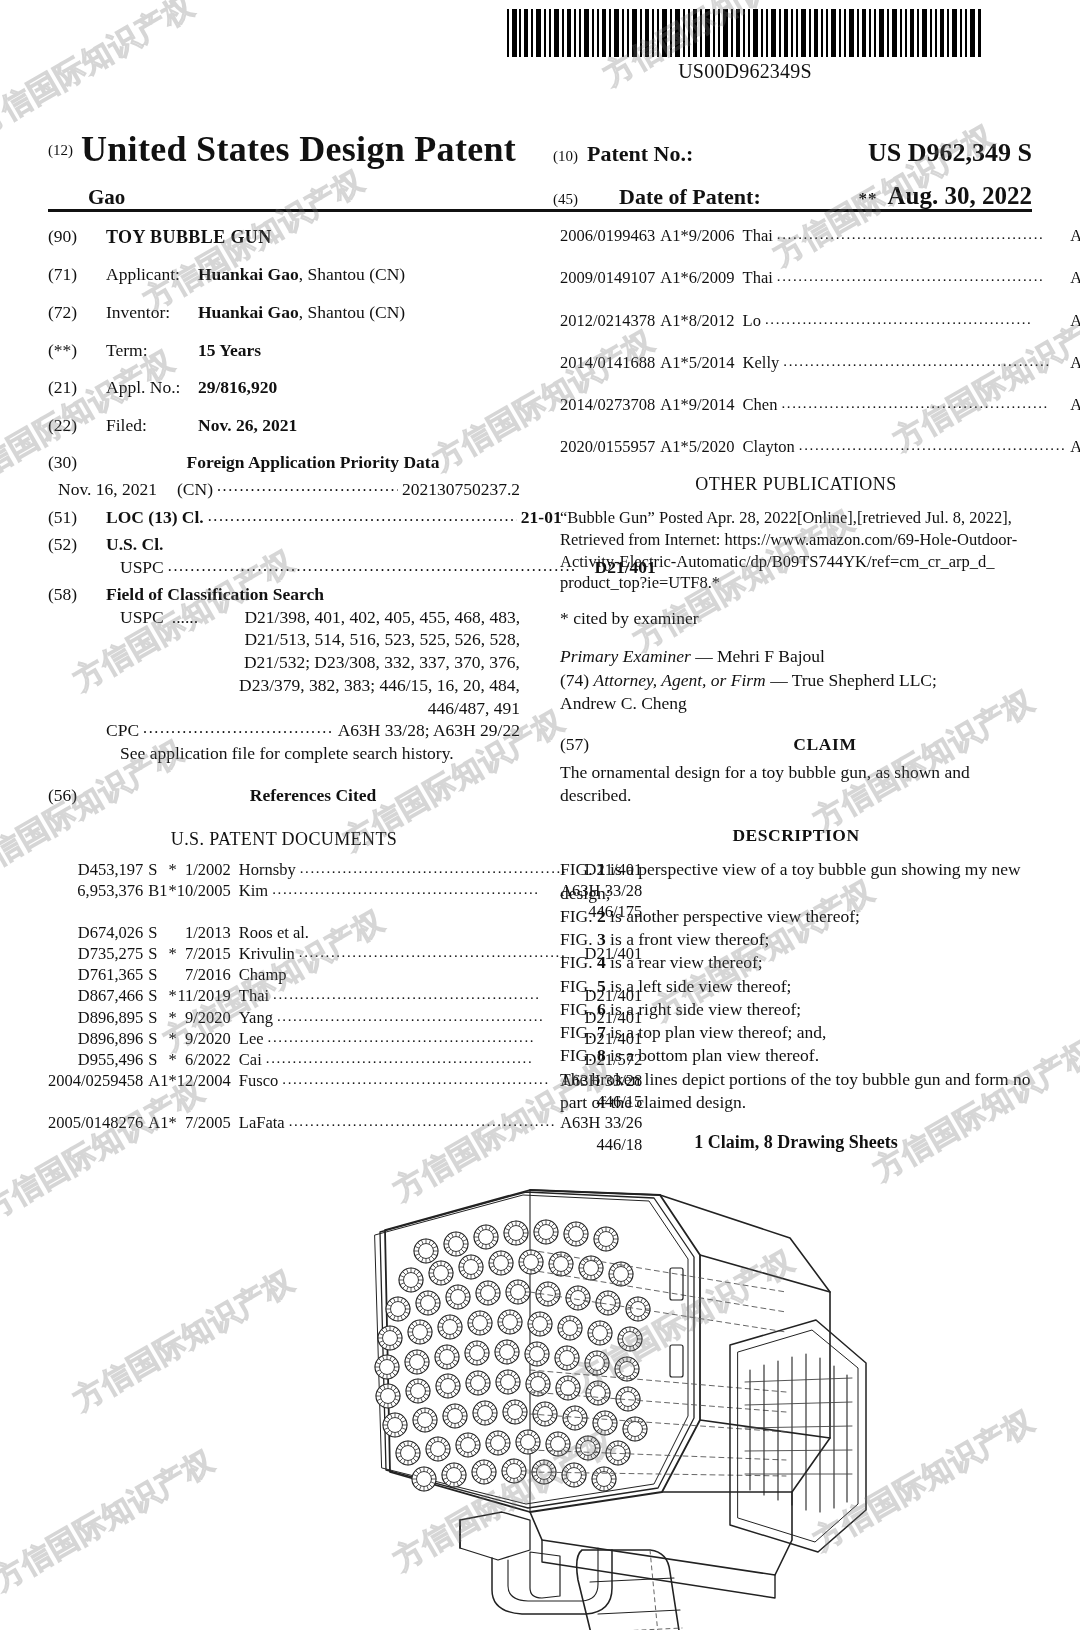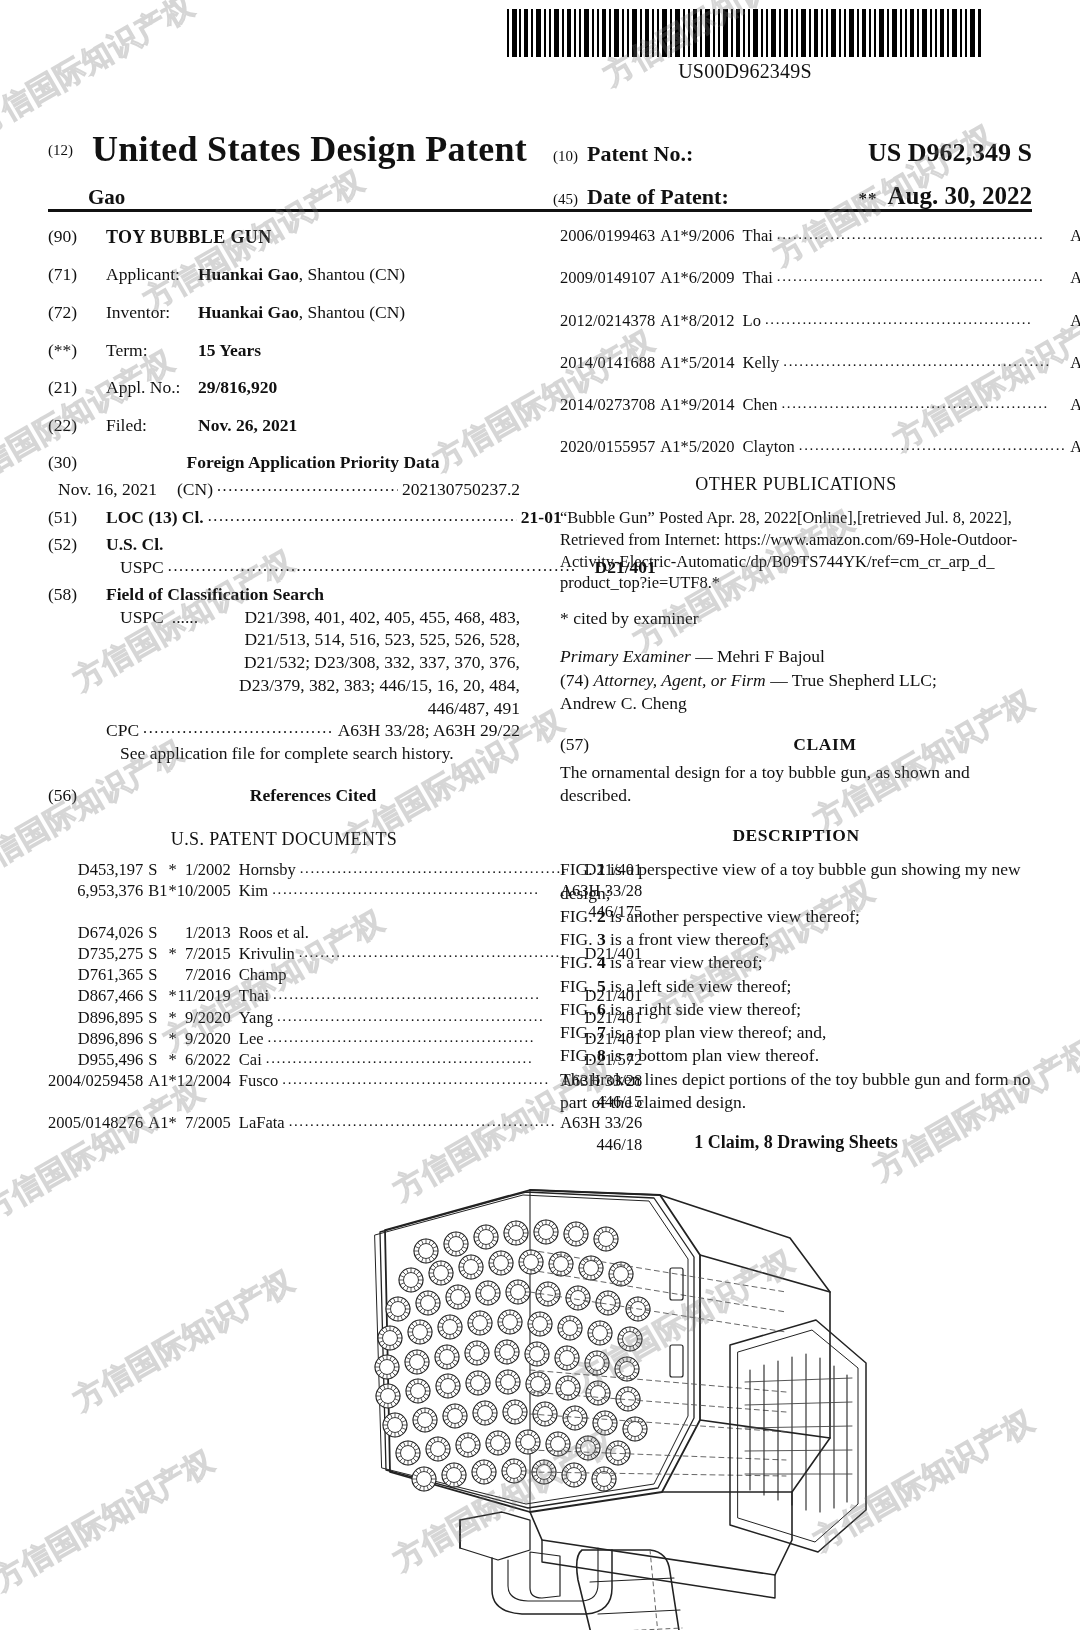--- a/index.html
+++ b/index.html
@@ -60,21 +60,21 @@
     z-index: 2;
   }
   .mast-row { display: flex; align-items: baseline; }
   .mast-left { width: 505px; }
   .mast-right { width: 479px; display: flex; align-items: baseline; }
   .code12 { font-size: 15px; vertical-align: super; }
   .mast-title {
     font-size: 36px;
     font-weight: 700;
     letter-spacing: .3px;
-    margin-left: 19px;
+    margin-left: 8px;
   }
   .mast-name {
     font-size: 21px;
     font-weight: 700;
     margin-left: 40px;
     margin-top: 4px;
   }
   .rcode { font-size: 15px; }
   .rlabel { font-size: 22px; font-weight: 700; margin-left: 9px; }
   .rvalue { font-size: 26px; font-weight: 700; margin-left: auto; }
@@ -260,21 +260,21 @@
       <div class="mast-right">
         <span class="rcode">(10)</span>
         <span class="rlabel">Patent No.:</span>
         <span class="rvalue">US D962,349 S</span>
       </div>
     </div>
     <div class="mast-row" style="margin-top:4px;">
       <div class="mast-left">
         <span class="mast-name">Gao</span>
       </div>
-      <div class="mast-right" style="margin-top:8px;">
+      <div class="mast-right" style="margin-top:8px;gap:32px;">
         <span class="rcode">(45)</span>
         <span class="rlabel">Date of Patent:</span>
         <span class="rvalue2" style="display:flex;align-items:baseline;">
           <span class="dblstar">**</span>
           <span>Aug. 30, 2022</span>
         </span>
       </div>
     </div>
   </div>
   <div class="hr-main"></div>

